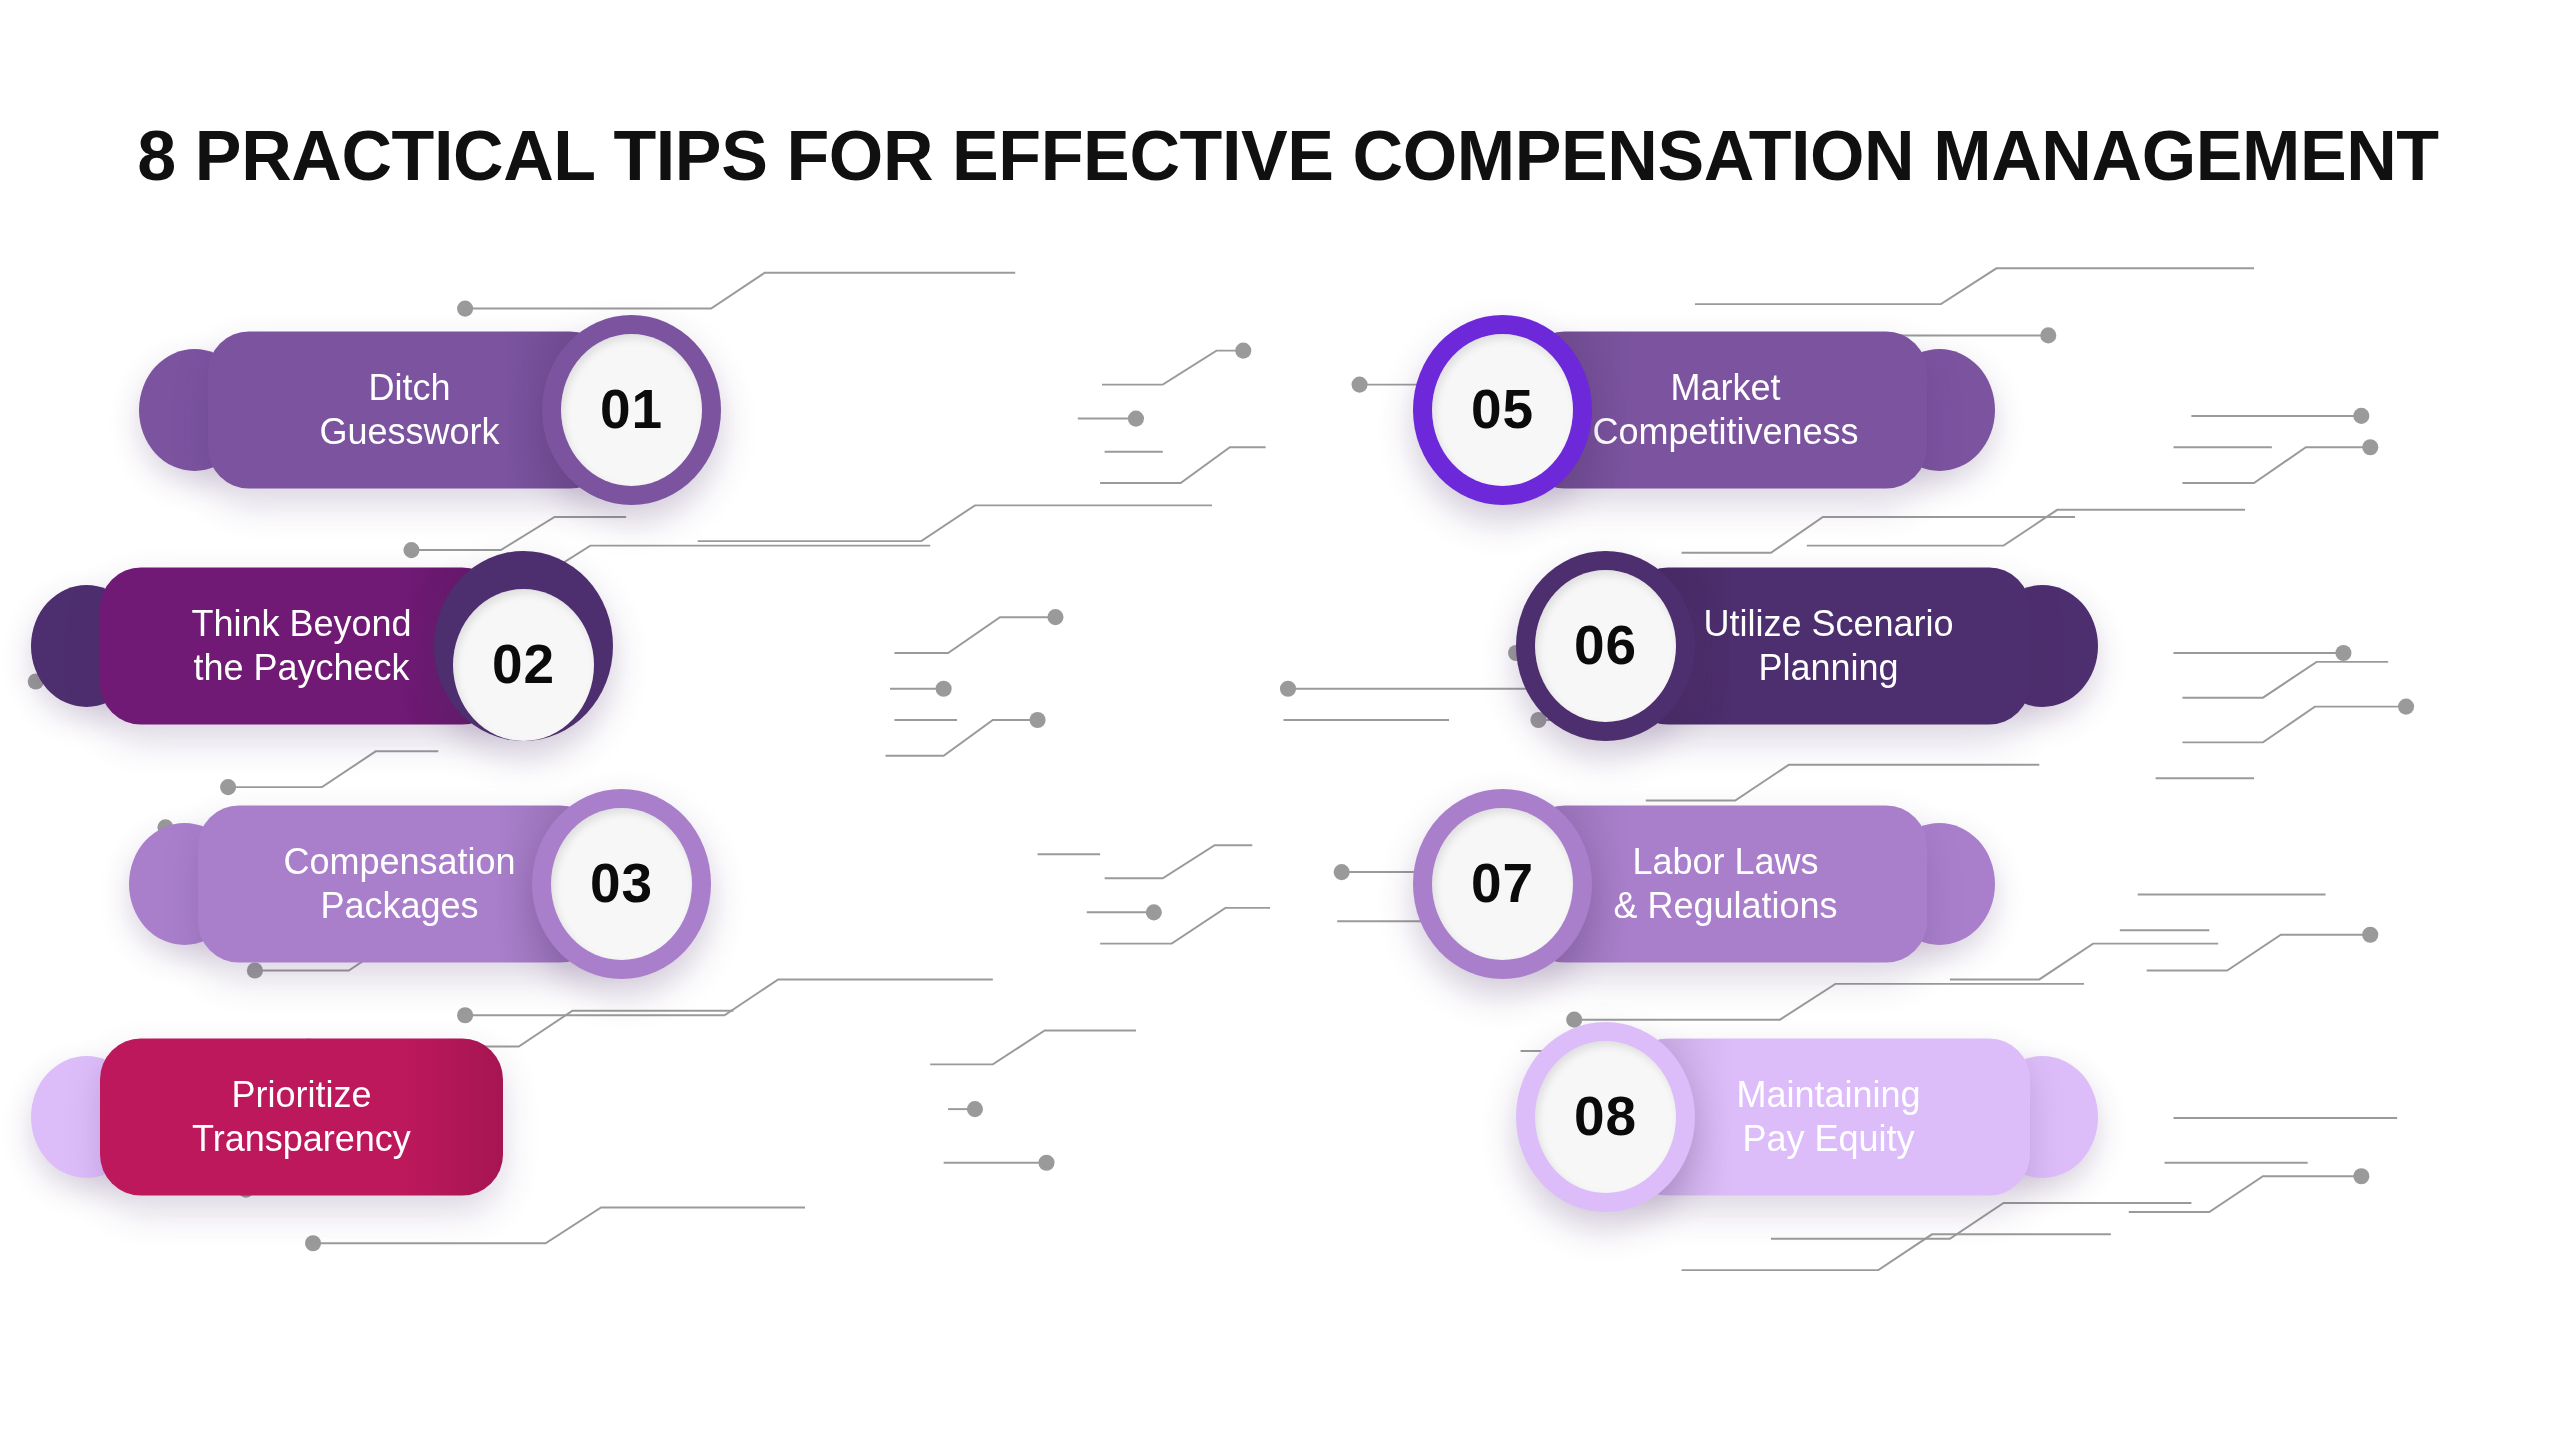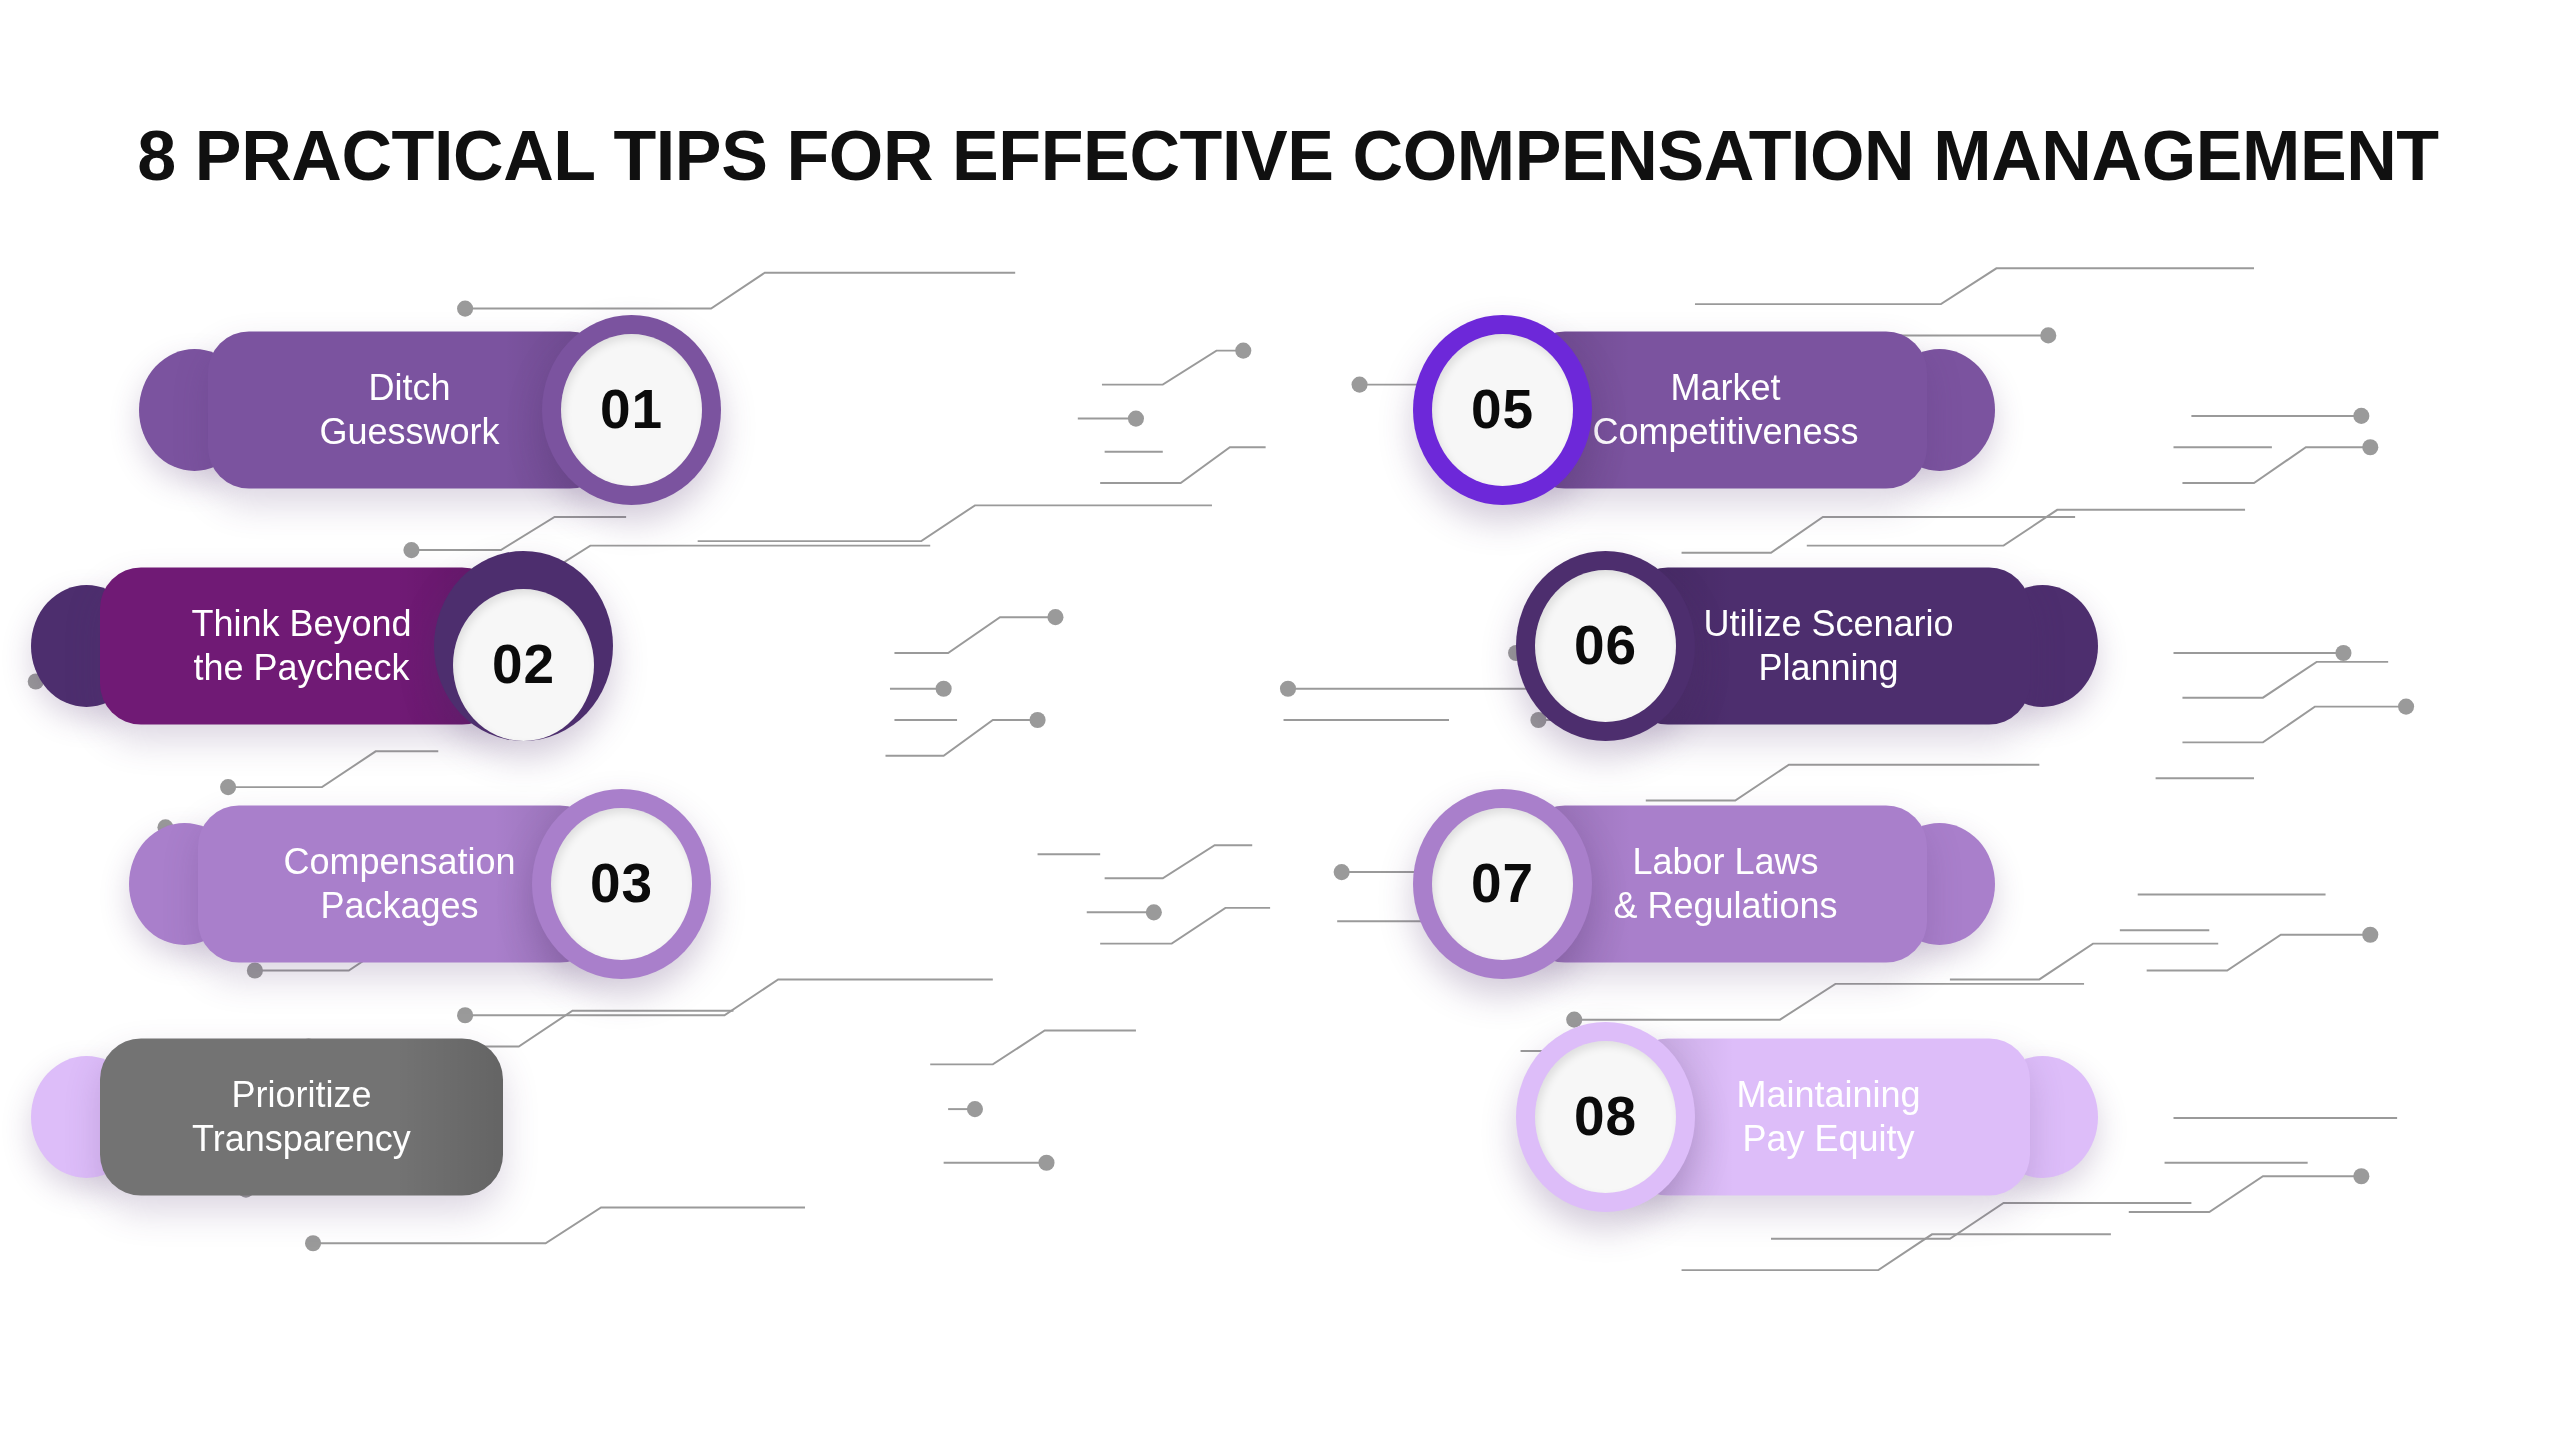--- a/index.html
+++ b/index.html
@@ -265,21 +265,21 @@
 Packages</div>
       </div>
       <div class="badge" style="background: rgb(169, 127, 203); left: 403px;">
         <div class="badge-inner">
           <div class="badge-num">03</div>
         </div>
       </div>
     </div>
     <div class="card" style="left: 31px; top: 1009px; width: 582px; height: 215px;">
       <div class="blob" style="background: rgb(221, 189, 249); left: 0px;"></div>
-      <div class="pill" style="width: 403px; background: #737373; left: 69px;">
+      <div class="pill" style="width: 403px; background: #be185d; left: 69px;">
         <div class="sheen" style="right: 0px; background: linear-gradient(270deg, rgba(0, 0, 0, 0.13), rgba(0, 0, 0, 0));"></div>
         <div class="pill-label">Prioritize
 Transparency</div>
       </div>
     </div>
     <div class="card" style="left: 1413px; top: 302px; width: 582px; height: 215px;">
       <div class="blob" style="background: rgb(123, 83, 159); left: 471px;"></div>
       <div class="pill" style="width: 403px; background: rgb(123, 83, 159); left: 111px;">
         <div class="sheen" style="left: 0px; background: linear-gradient(90deg, rgba(0, 0, 0, 0.13), rgba(0, 0, 0, 0));"></div>
         <div class="pill-label">Market

